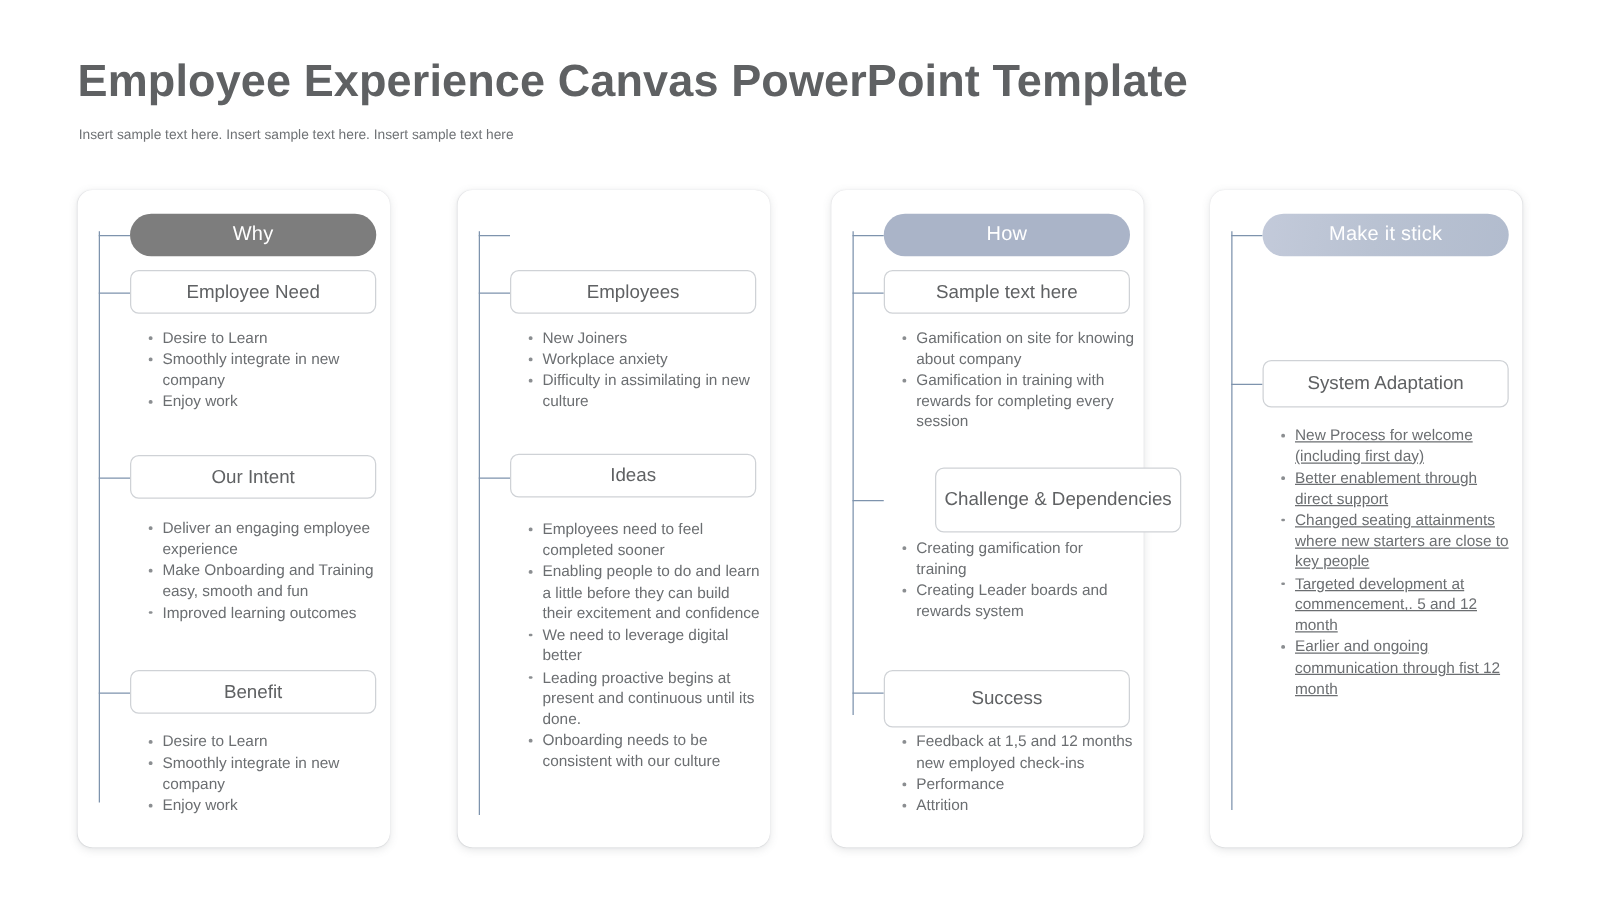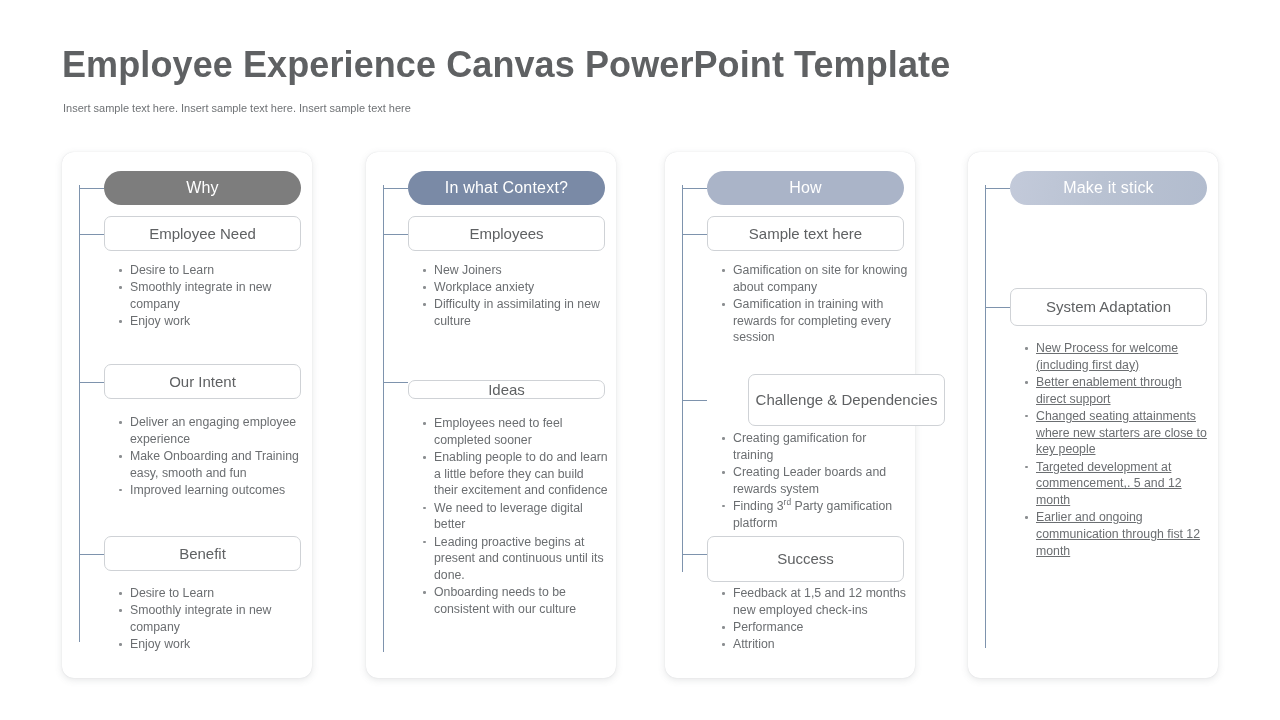--- a/index.html
+++ b/index.html
@@ -196,32 +196,29 @@
           <li>Enjoy work</li>
         </ul>
       </div>
     </div>
     <div class="canvas-card col1">
       <div class="spine" style="height: 467px; background: rgb(126, 147, 173);"></div>
       <div class="stub" style="top: 36px; background: rgb(126, 147, 173);"></div>
       <div class="stub" style="top: 81.5px; background: rgb(126, 147, 173);"></div>
       <div class="stub" style="top: 229.5px; background: rgb(126, 147, 173);"></div>
       <div class="card-inner">
-        <div class="pill" style="background: rgb(122, 138, 166);">
-          <span>In what Context?</span>
-        </div>
         <div class="subbox" style="top: 64px; height: 35px; border-color: rgb(207, 210, 214);">
           <span>Employees</span>
         </div>
         <ul class="bullets" style="top: 110px;">
           <li>New Joiners</li>
           <li>Workplace anxiety</li>
           <li>Difficulty in assimilating in new culture</li>
         </ul>
-        <div class="subbox" style="top: 228px; height: 19px; border-color: rgb(207, 210, 214); text-align: right;">
+        <div class="subbox" style="top: 211px; height: 35px; border-color: rgb(207, 210, 214); text-align: right;">
           <span>Ideas</span>
         </div>
         <ul class="bullets" style="top: 263px;">
           <li>Employees need to feel completed sooner</li>
           <li>Enabling people to do and learn a little before they can build their excitement and confidence</li>
           <li>We need to leverage digital better</li>
           <li>Leading proactive begins at present and continuous until its done.</li>
           <li>Onboarding needs to be consistent with our culture</li>
         </ul>
       </div>
@@ -242,21 +239,20 @@
         <ul class="bullets" style="top: 110px;">
           <li>Gamification on site for knowing about company</li>
           <li>Gamification in training with rewards for completing every session</li>
         </ul>
         <div class="subbox" style="top: 222px; height: 52px; border-color: rgb(207, 210, 214); margin-left: 41px;">
           <span>Challenge &amp; Dependencies</span>
         </div>
         <ul class="bullets" style="top: 278px;">
           <li>Creating gamification for training</li>
           <li>Creating Leader boards and rewards system</li>
-          <li>Finding 3<sup>rd</sup> Party gamification platform</li>
         </ul>
         <div class="subbox" style="top: 384px; height: 46px; border-color: rgb(207, 210, 214);">
           <span>Success</span>
         </div>
         <ul class="bullets" style="top: 433px;">
           <li>Feedback at 1,5 and 12 months new employed check-ins</li>
           <li>Performance</li>
           <li>Attrition</li>
         </ul>
       </div>

